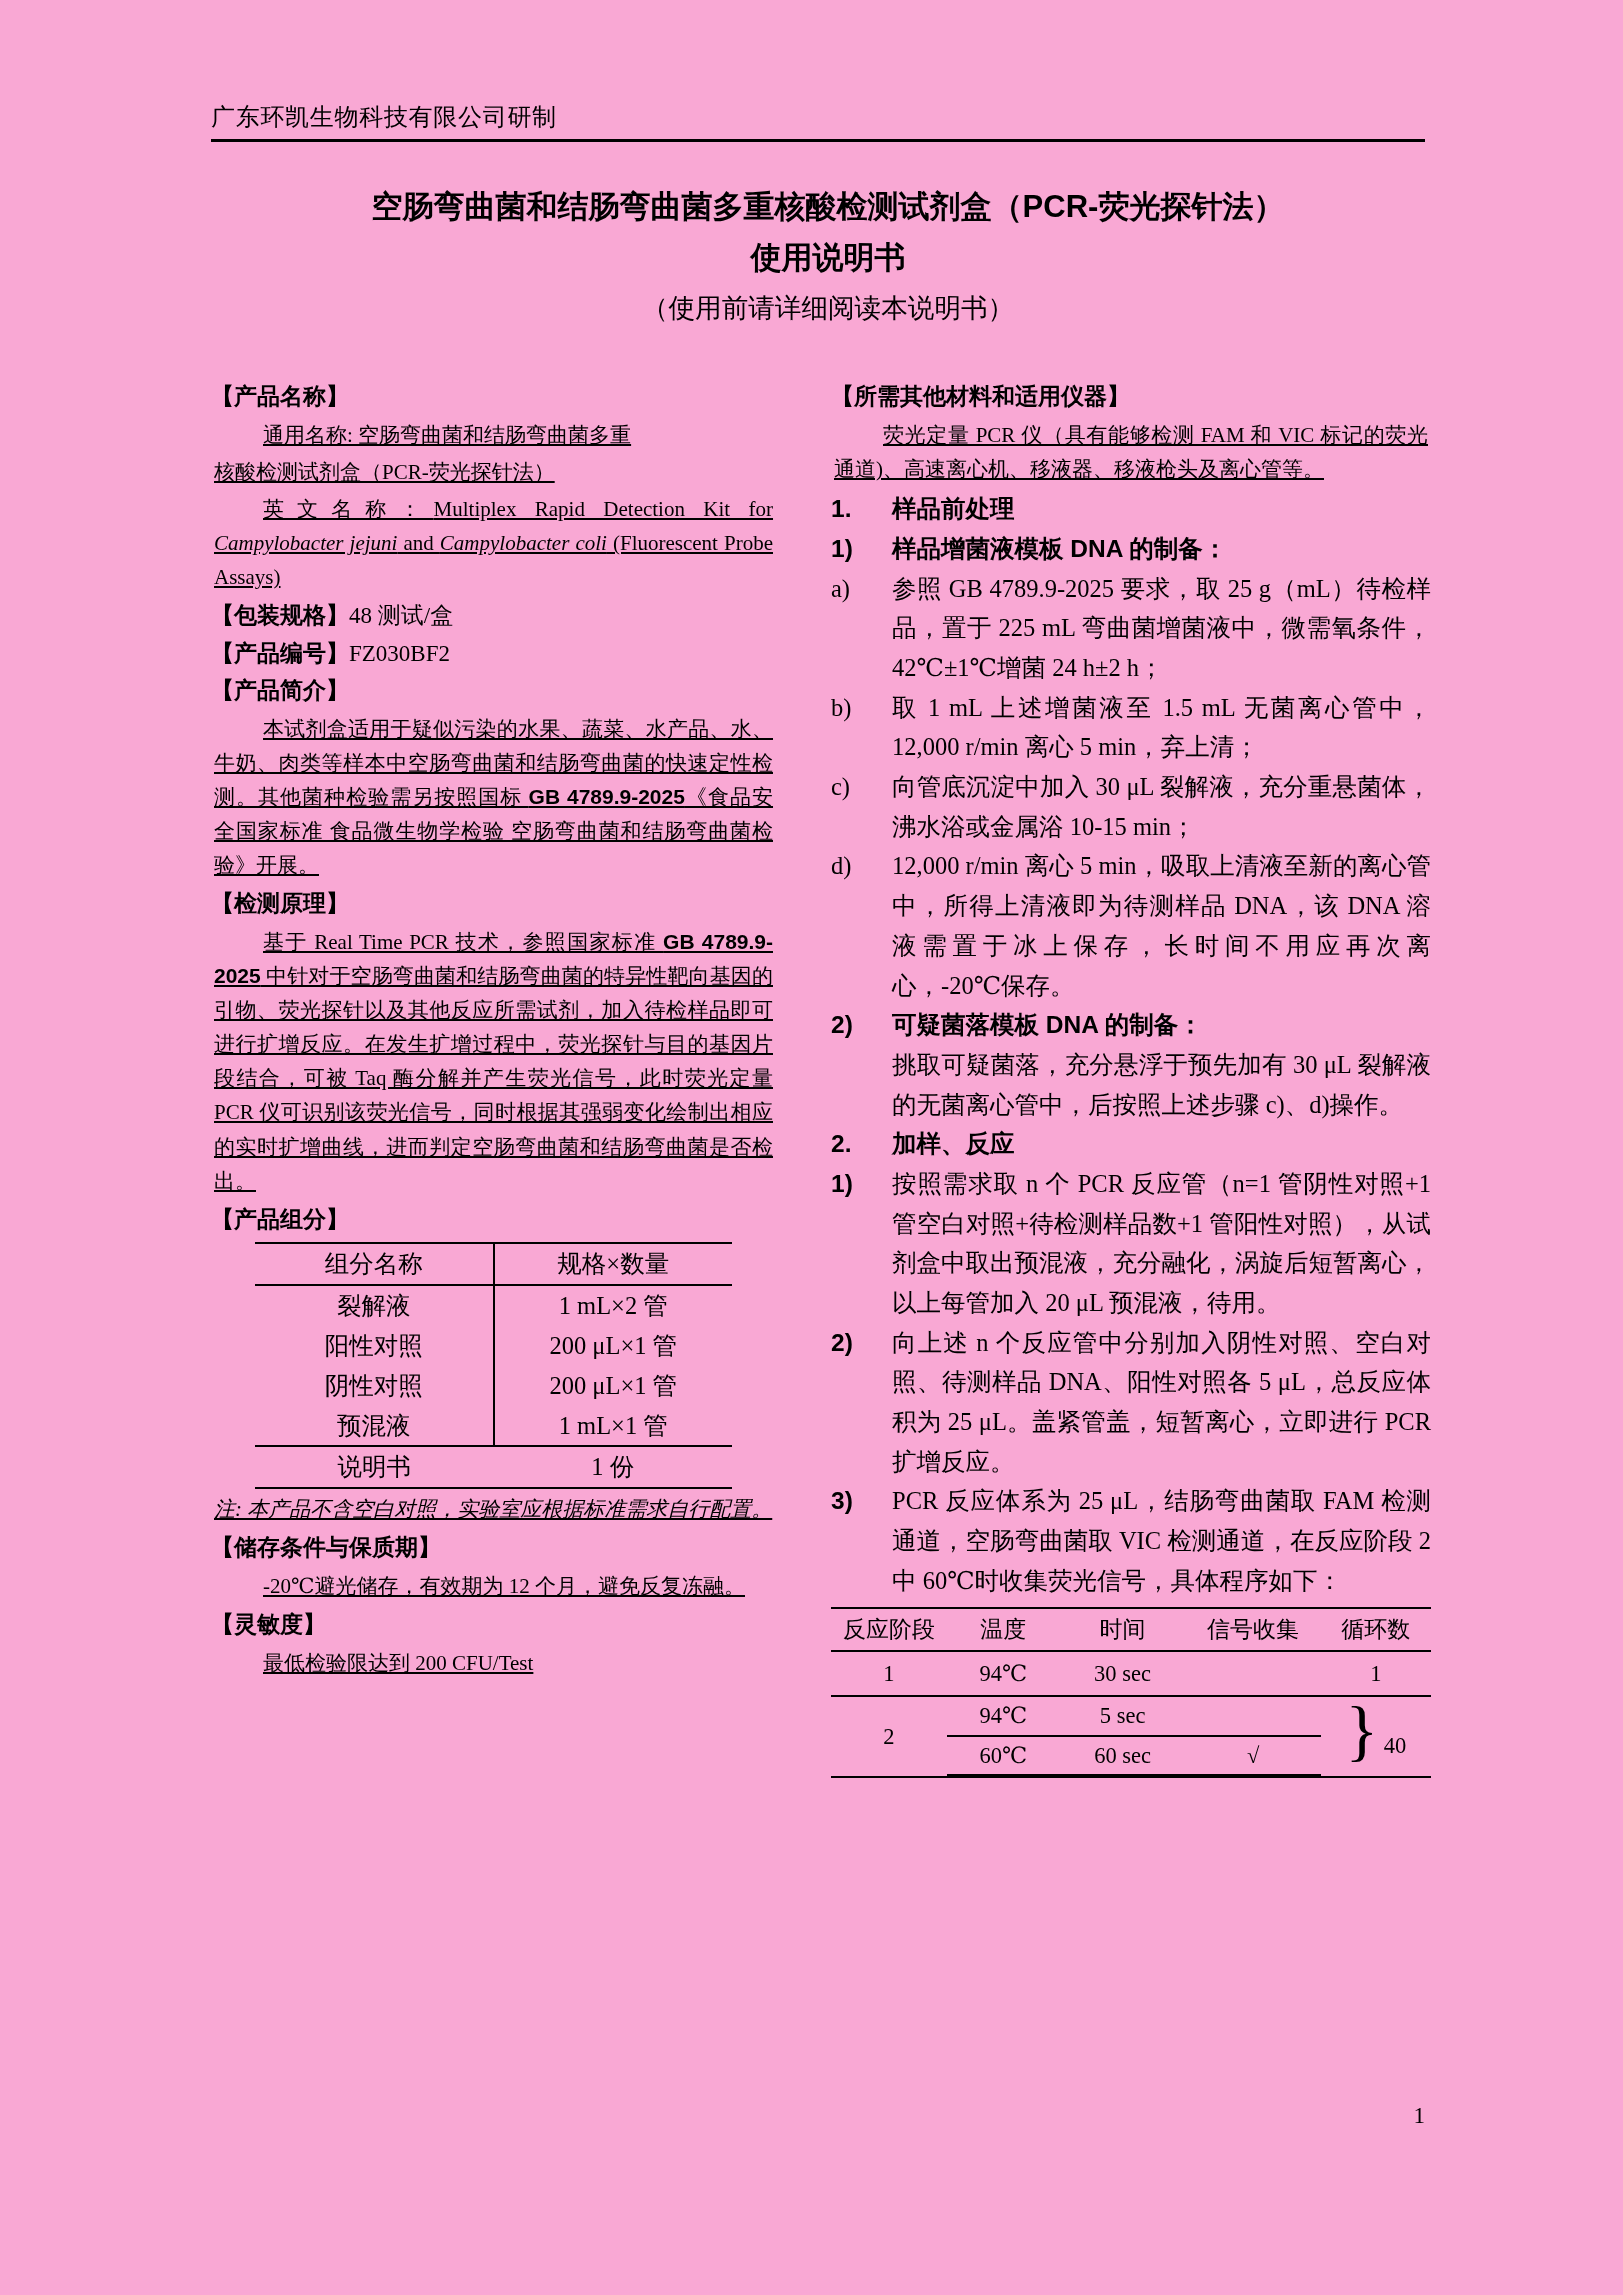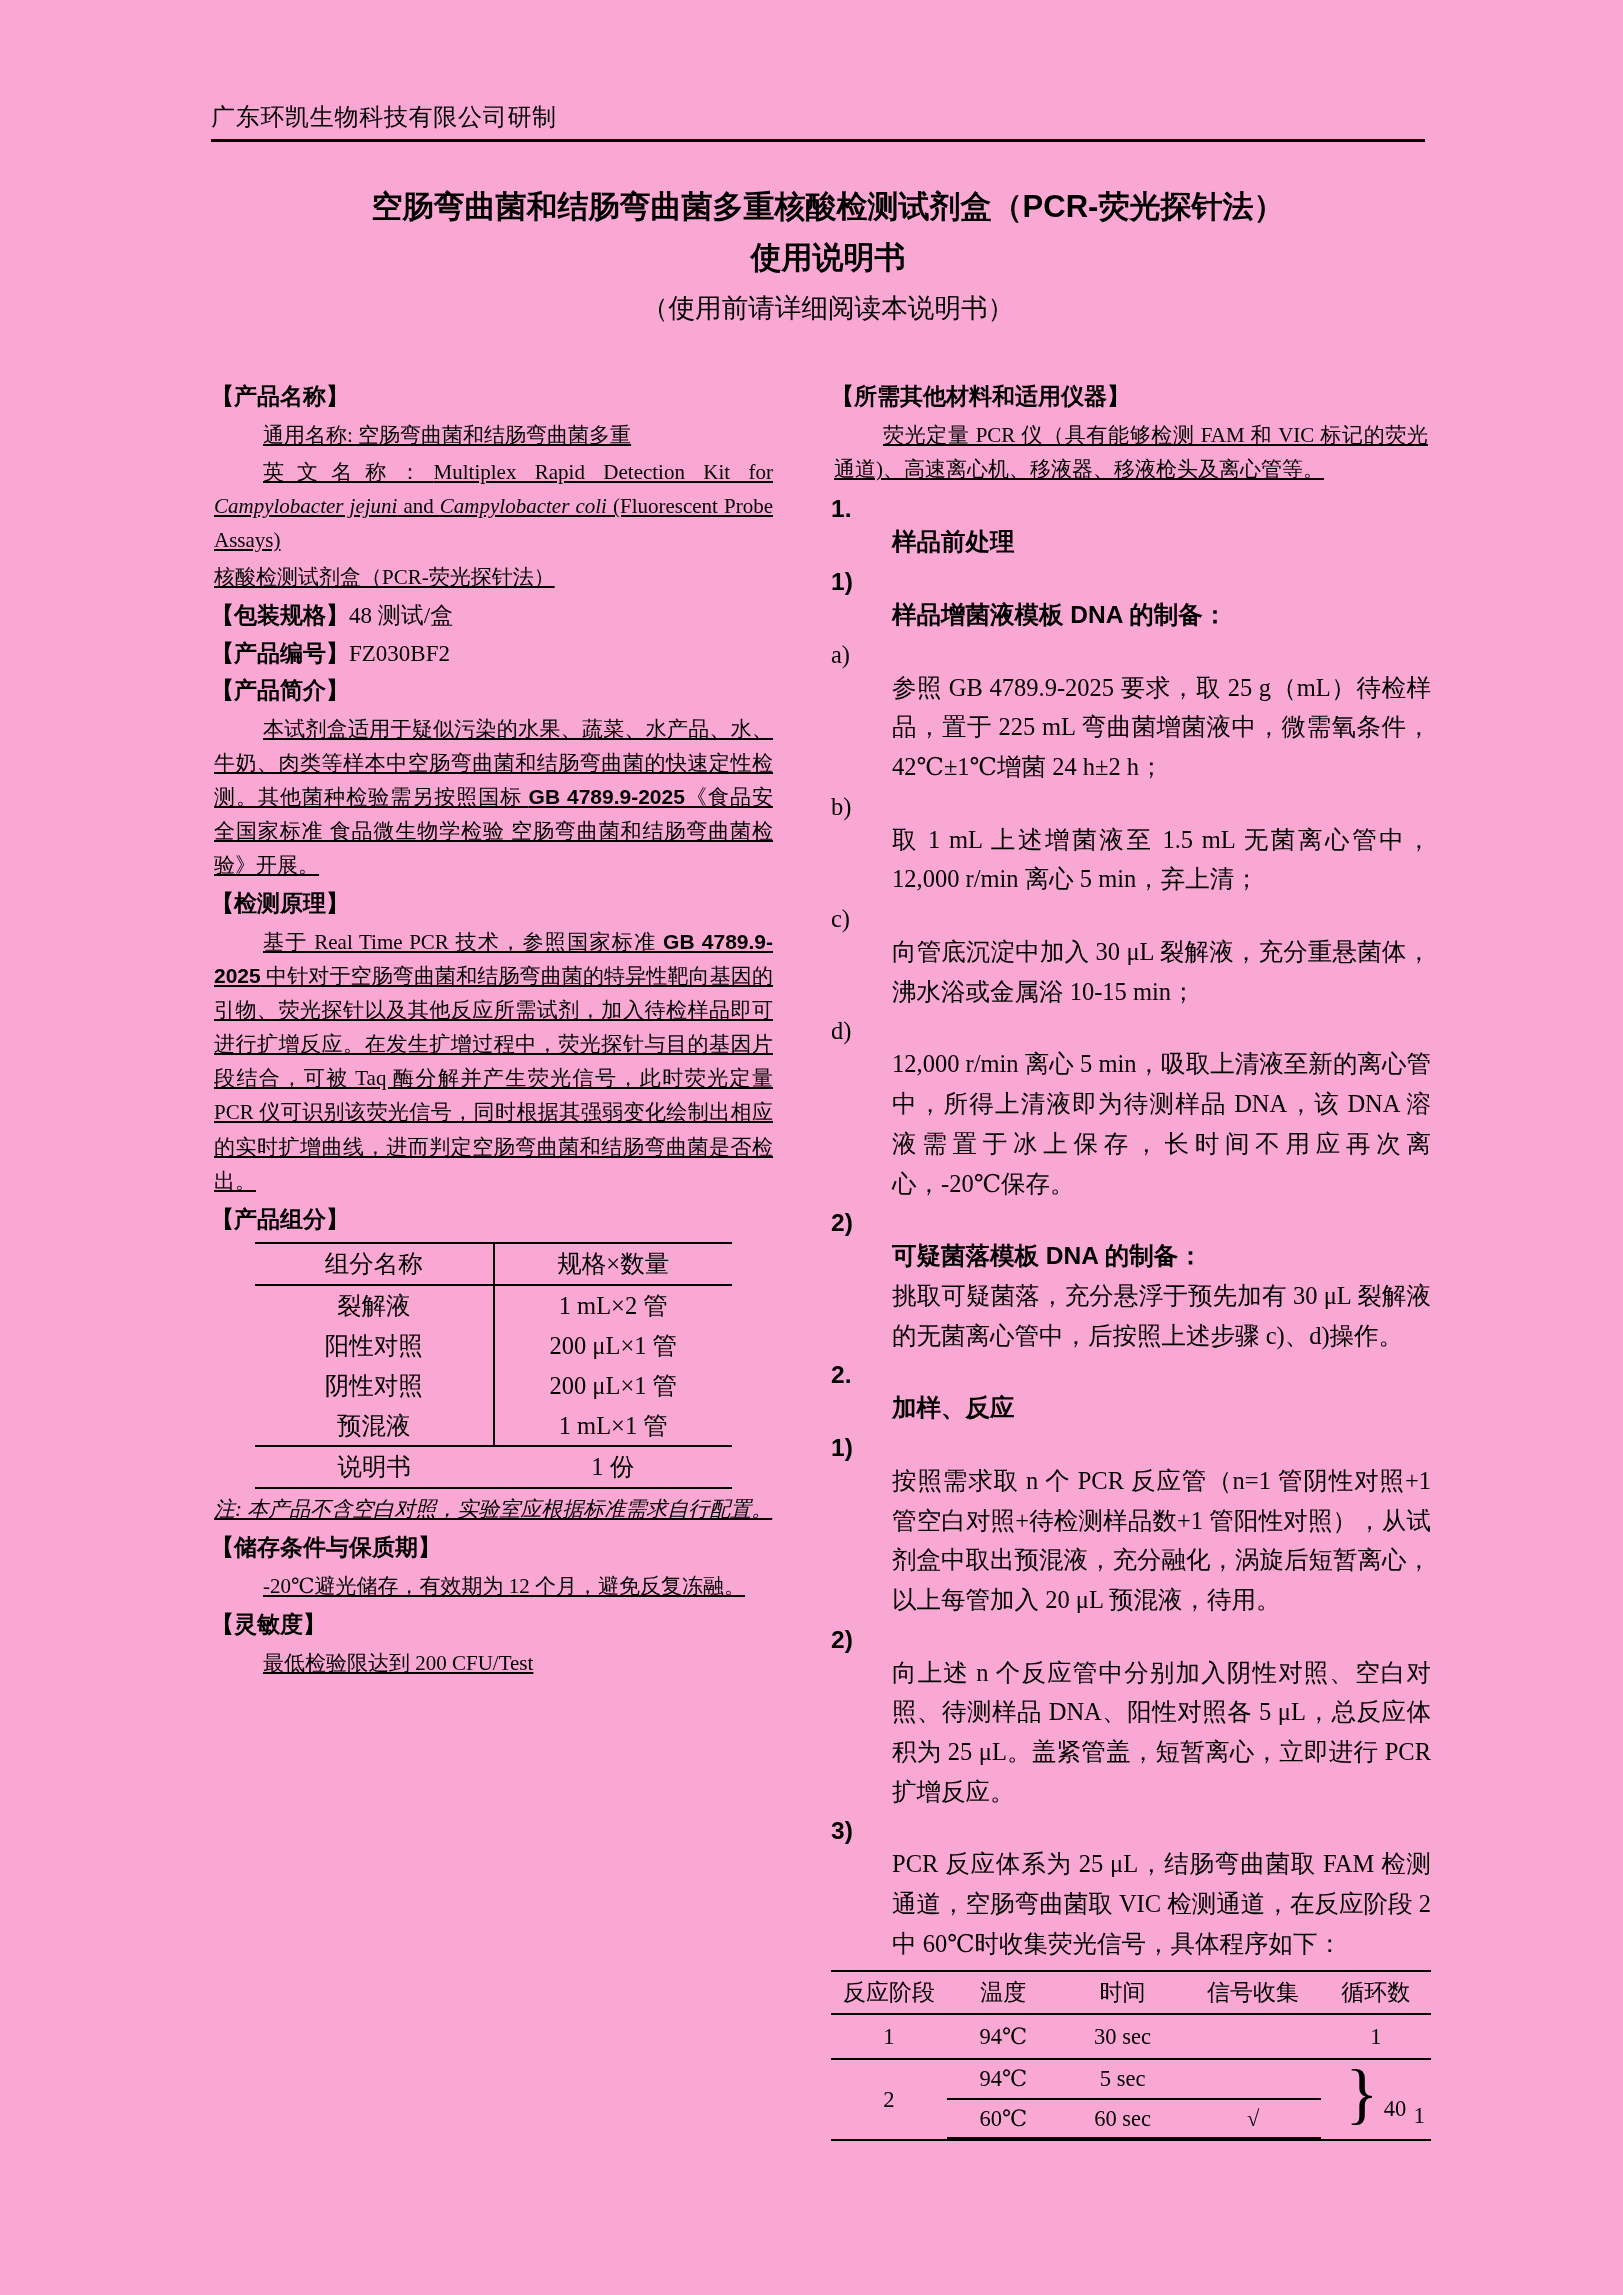--- a/index.html
+++ b/index.html
@@ -146,21 +146,20 @@
     text-align: left;
   }
   .li .marker.bold {
     font-family: "Liberation Sans", "DejaVu Sans", sans-serif;
     font-weight: bold;
   }
   .li .body {
     flex: 1 1 auto;
     text-align: justify;
     text-justify: inter-ideograph;
-    margin-top: 33px;
   }
   .li .body.boldcn {
     font-family: "Liberation Sans", "DejaVu Sans", sans-serif;
     font-weight: bold;
   }
   .sub-para {
     font-size: 24.5px;
     line-height: 1.62;
     margin: 0 0 0 61px;
     text-align: justify;
@@ -229,22 +228,22 @@
     <div class="doc-title-2">使用说明书</div>
     <div class="doc-subtitle">（使用前请详细阅读本说明书）</div>
   </div>
 
   <div class="columns">
 
     <div class="col col-left">
 
       <div class="sec-head">【产品名称】</div>
       <div class="para indent">通用名称: 空肠弯曲菌和结肠弯曲菌多重</div>
+      <div class="para">核酸检测试剂盒（PCR-荧光探针法）</div>
       <div class="para indent"><span>英文名称：</span><span>Multiplex Rapid Detection Kit for </span><span class="ital">Campylobacter jejuni</span><span> and </span><span class="ital">Campylobacter coli</span><span> (Fluorescent Probe Assays)</span></div>
-      <div class="para">核酸检测试剂盒（PCR-荧光探针法）</div>
 
       <div class="sec-head"><span>【包装规格】</span><span class="val">48 测试/盒</span></div>
 
       <div class="sec-head"><span>【产品编号】</span><span class="val">FZ030BF2</span></div>
 
       <div class="sec-head">【产品简介】</div>
       <div class="para indent"><span>本试剂盒适用于疑似污染的水果、蔬菜、水产品、水、牛奶、肉类等样本中空肠弯曲菌和结肠弯曲菌的快速定性检测。其他菌种检验需另按照国标 </span><span class="sans">GB 4789.9-2025</span><span>《食品安全国家标准 食品微生物学检验 空肠弯曲菌和结肠弯曲菌检验》开展。</span></div>
 
       <div class="sec-head">【检测原理】</div>
       <div class="para indent"><span>基于 Real Time PCR 技术，参照国家标准 </span><span class="sans">GB 4789.9-2025</span><span> 中针对于空肠弯曲菌和结肠弯曲菌的特异性靶向基因的引物、荧光探针以及其他反应所需试剂，加入待检样品即可进行扩增反应。在发生扩增过程中，荧光探针与目的基因片段结合，可被 Taq 酶分解并产生荧光信号，此时荧光定量 PCR 仪可识别该荧光信号，同时根据其强弱变化绘制出相应的实时扩增曲线，进而判定空肠弯曲菌和结肠弯曲菌是否检出。</span></div>

